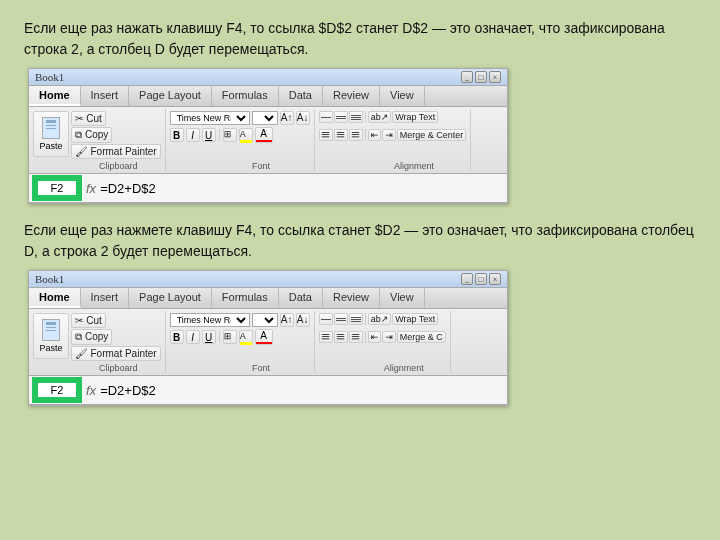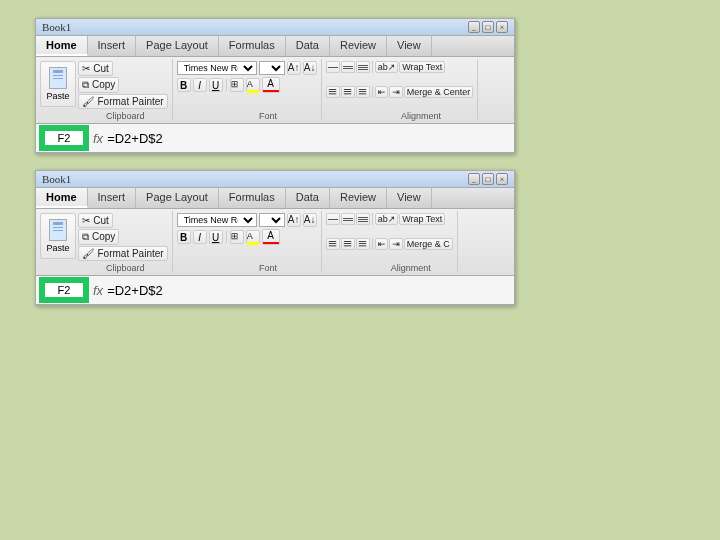--- a/index.html
+++ b/index.html
@@ -24,21 +24,21 @@
       margin-bottom: 8px;
       font-family: Arial, sans-serif;
     }
 
     
     .excel-window {
       background: #fff;
       border: 1px solid #aaa;
       box-shadow: 1px 1px 4px rgba(0,0,0,0.3);
       width: 480px;
-      margin-left: 11px;
+      margin-left: 4px;
     }
 
     .excel-title-bar {
       background: linear-gradient(to bottom, #d4e4f7 0%, #b8d0ec 100%);
       padding: 2px 6px;
       font-size: 11px;
       color: #333;
       border-bottom: 1px solid #aaa;
       display: flex;
       justify-content: space-between;
@@ -166,21 +166,21 @@
     }
 
     .formula-content {
       font-size: 13px;
       color: #000;
     }
 
     .align-section {
       display: flex;
       flex-direction: column;
-      gap: 13px;
+      gap: 6px;
       margin-bottom: 10px;
     }
 
     .align-icons {
       display: flex;
       gap: 1px;
     }
 
     .align-icon-btn {
       width: 14px;
@@ -335,20 +335,21 @@
       align-items: center;
       justify-content: center;
       background: linear-gradient(to bottom, #eee, #ccc);
       cursor: pointer;
     }
   </style>
 </head>
 <body>
 
 <div class="section">
+  <div class="description">Если  еще раз нажать клавишу F4, то ссылка $D$2 станет D$2 — это означает, что зафиксирована строка 2, а столбец D будет перемещаться.</div>
 
   <div class="excel-window">
 
     <div class="excel-title-bar">
       <span>Book1</span>
       <div class="title-window-controls">
         <div class="win-ctrl">_</div>
         <div class="win-ctrl">□</div>
         <div class="win-ctrl">×</div>
       </div>
@@ -455,20 +456,21 @@
 
     <div class="formula-bar">
       <div class="name-box">F2</div>
       <span class="fx-icon">fx</span>
       <span class="formula-content">=D2+D$2</span>
     </div>
   </div>
 </div>
 
 <div class="section" style="margin-top: 10px;">
+  <div class="description">Если еще раз нажмете клавишу F4, то ссылка станет $D2 — это означает, что зафиксирована столбец D, а строка 2 будет перемещаться.</div>
 
   <div class="excel-window">
 
     <div class="excel-title-bar">
       <span>Book1</span>
       <div class="title-window-controls">
         <div class="win-ctrl">_</div>
         <div class="win-ctrl">□</div>
         <div class="win-ctrl">×</div>
       </div>

